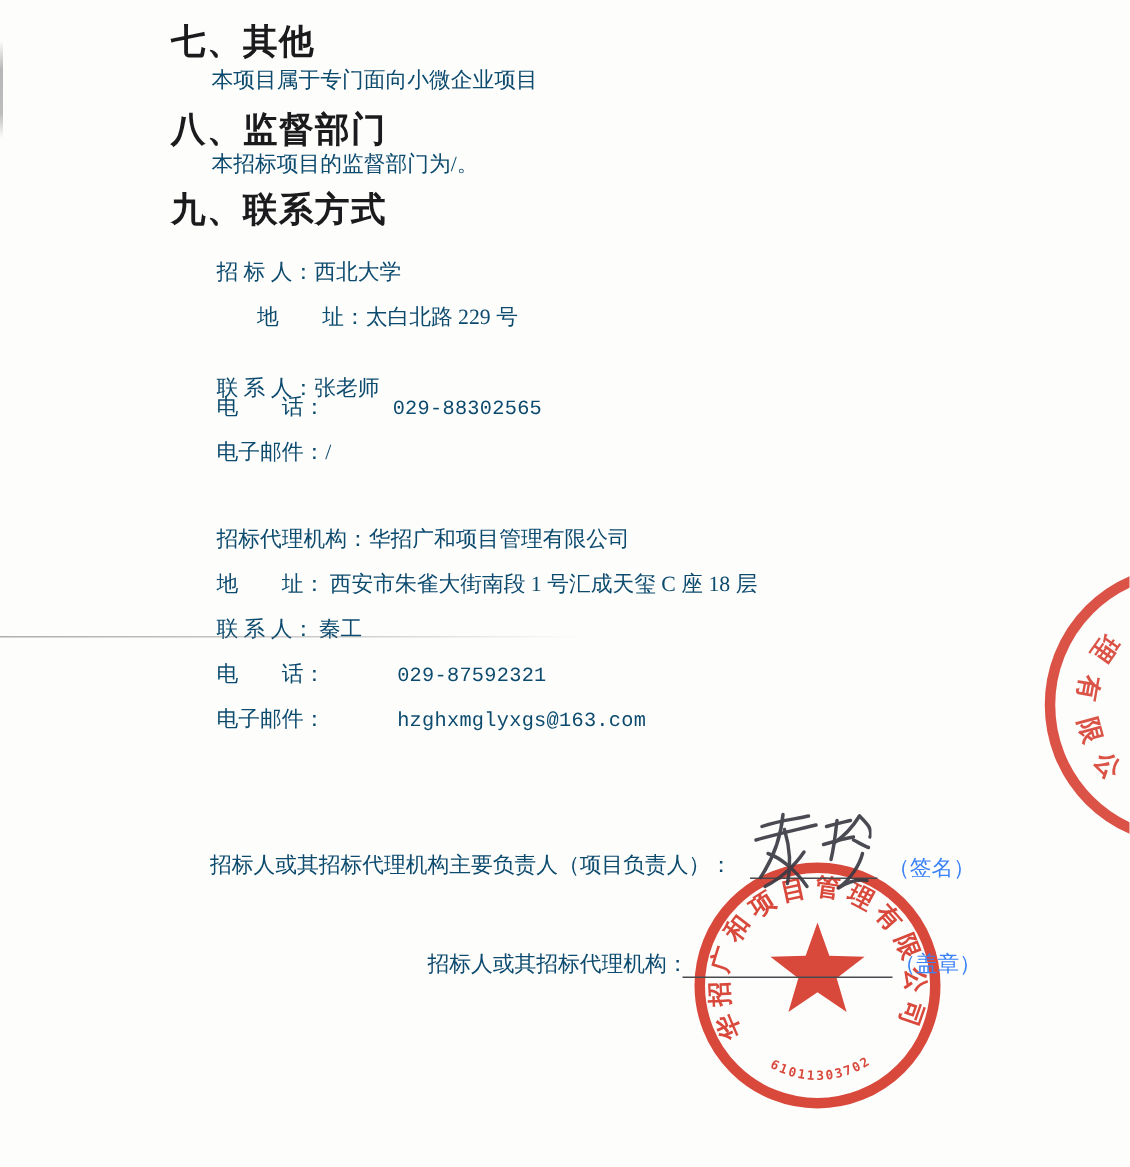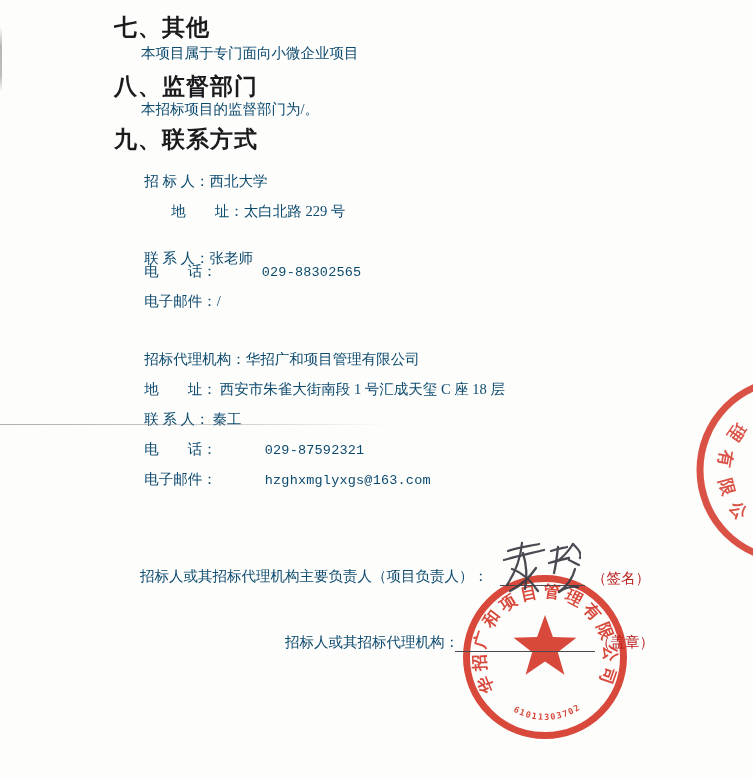--- a/index.html
+++ b/index.html
@@ -15,21 +15,21 @@
     font-weight:bold;font-size:23px;color:#1b1b1d;
     letter-spacing:1px;white-space:pre;
   }
   .bodytext{font-size:14.5px;white-space:pre;color:#0c4a6e;}
   .row{font-size:14.5px;white-space:pre;color:#0c4a6e;}
   .row .label{white-space:pre;}
   .row .value{white-space:pre;}
   .agency-extra{padding-left:3px;}
   .mono{font-family:"Liberation Mono", monospace;font-size:13.5px;letter-spacing:.2px;margin-left:45px;}
   .underline-seg{border-bottom:1.2px solid #4a4a4e;height:0;}
-  .suffix{font-size:14.5px;white-space:pre;color:#b91c1c;}
+  .suffix{font-size:14.5px;white-space:pre;color:#3b82f6;}
   
   .scan-hline{
     left:0;top:424px;width:388px;height:1px;z-index:1;
     background:linear-gradient(to right, rgba(110,110,112,.55), rgba(120,120,122,.35) 60%, rgba(140,140,142,0));
   }
   .scan-vline{
     left:0;top:27px;width:2px;height:65px;z-index:1;
     background:linear-gradient(to bottom, rgba(150,150,152,0), rgba(125,125,128,.55) 30%, rgba(125,125,128,.5) 75%, rgba(150,150,152,0));
   }
   .seal-svg{z-index:4;opacity:.93;}

